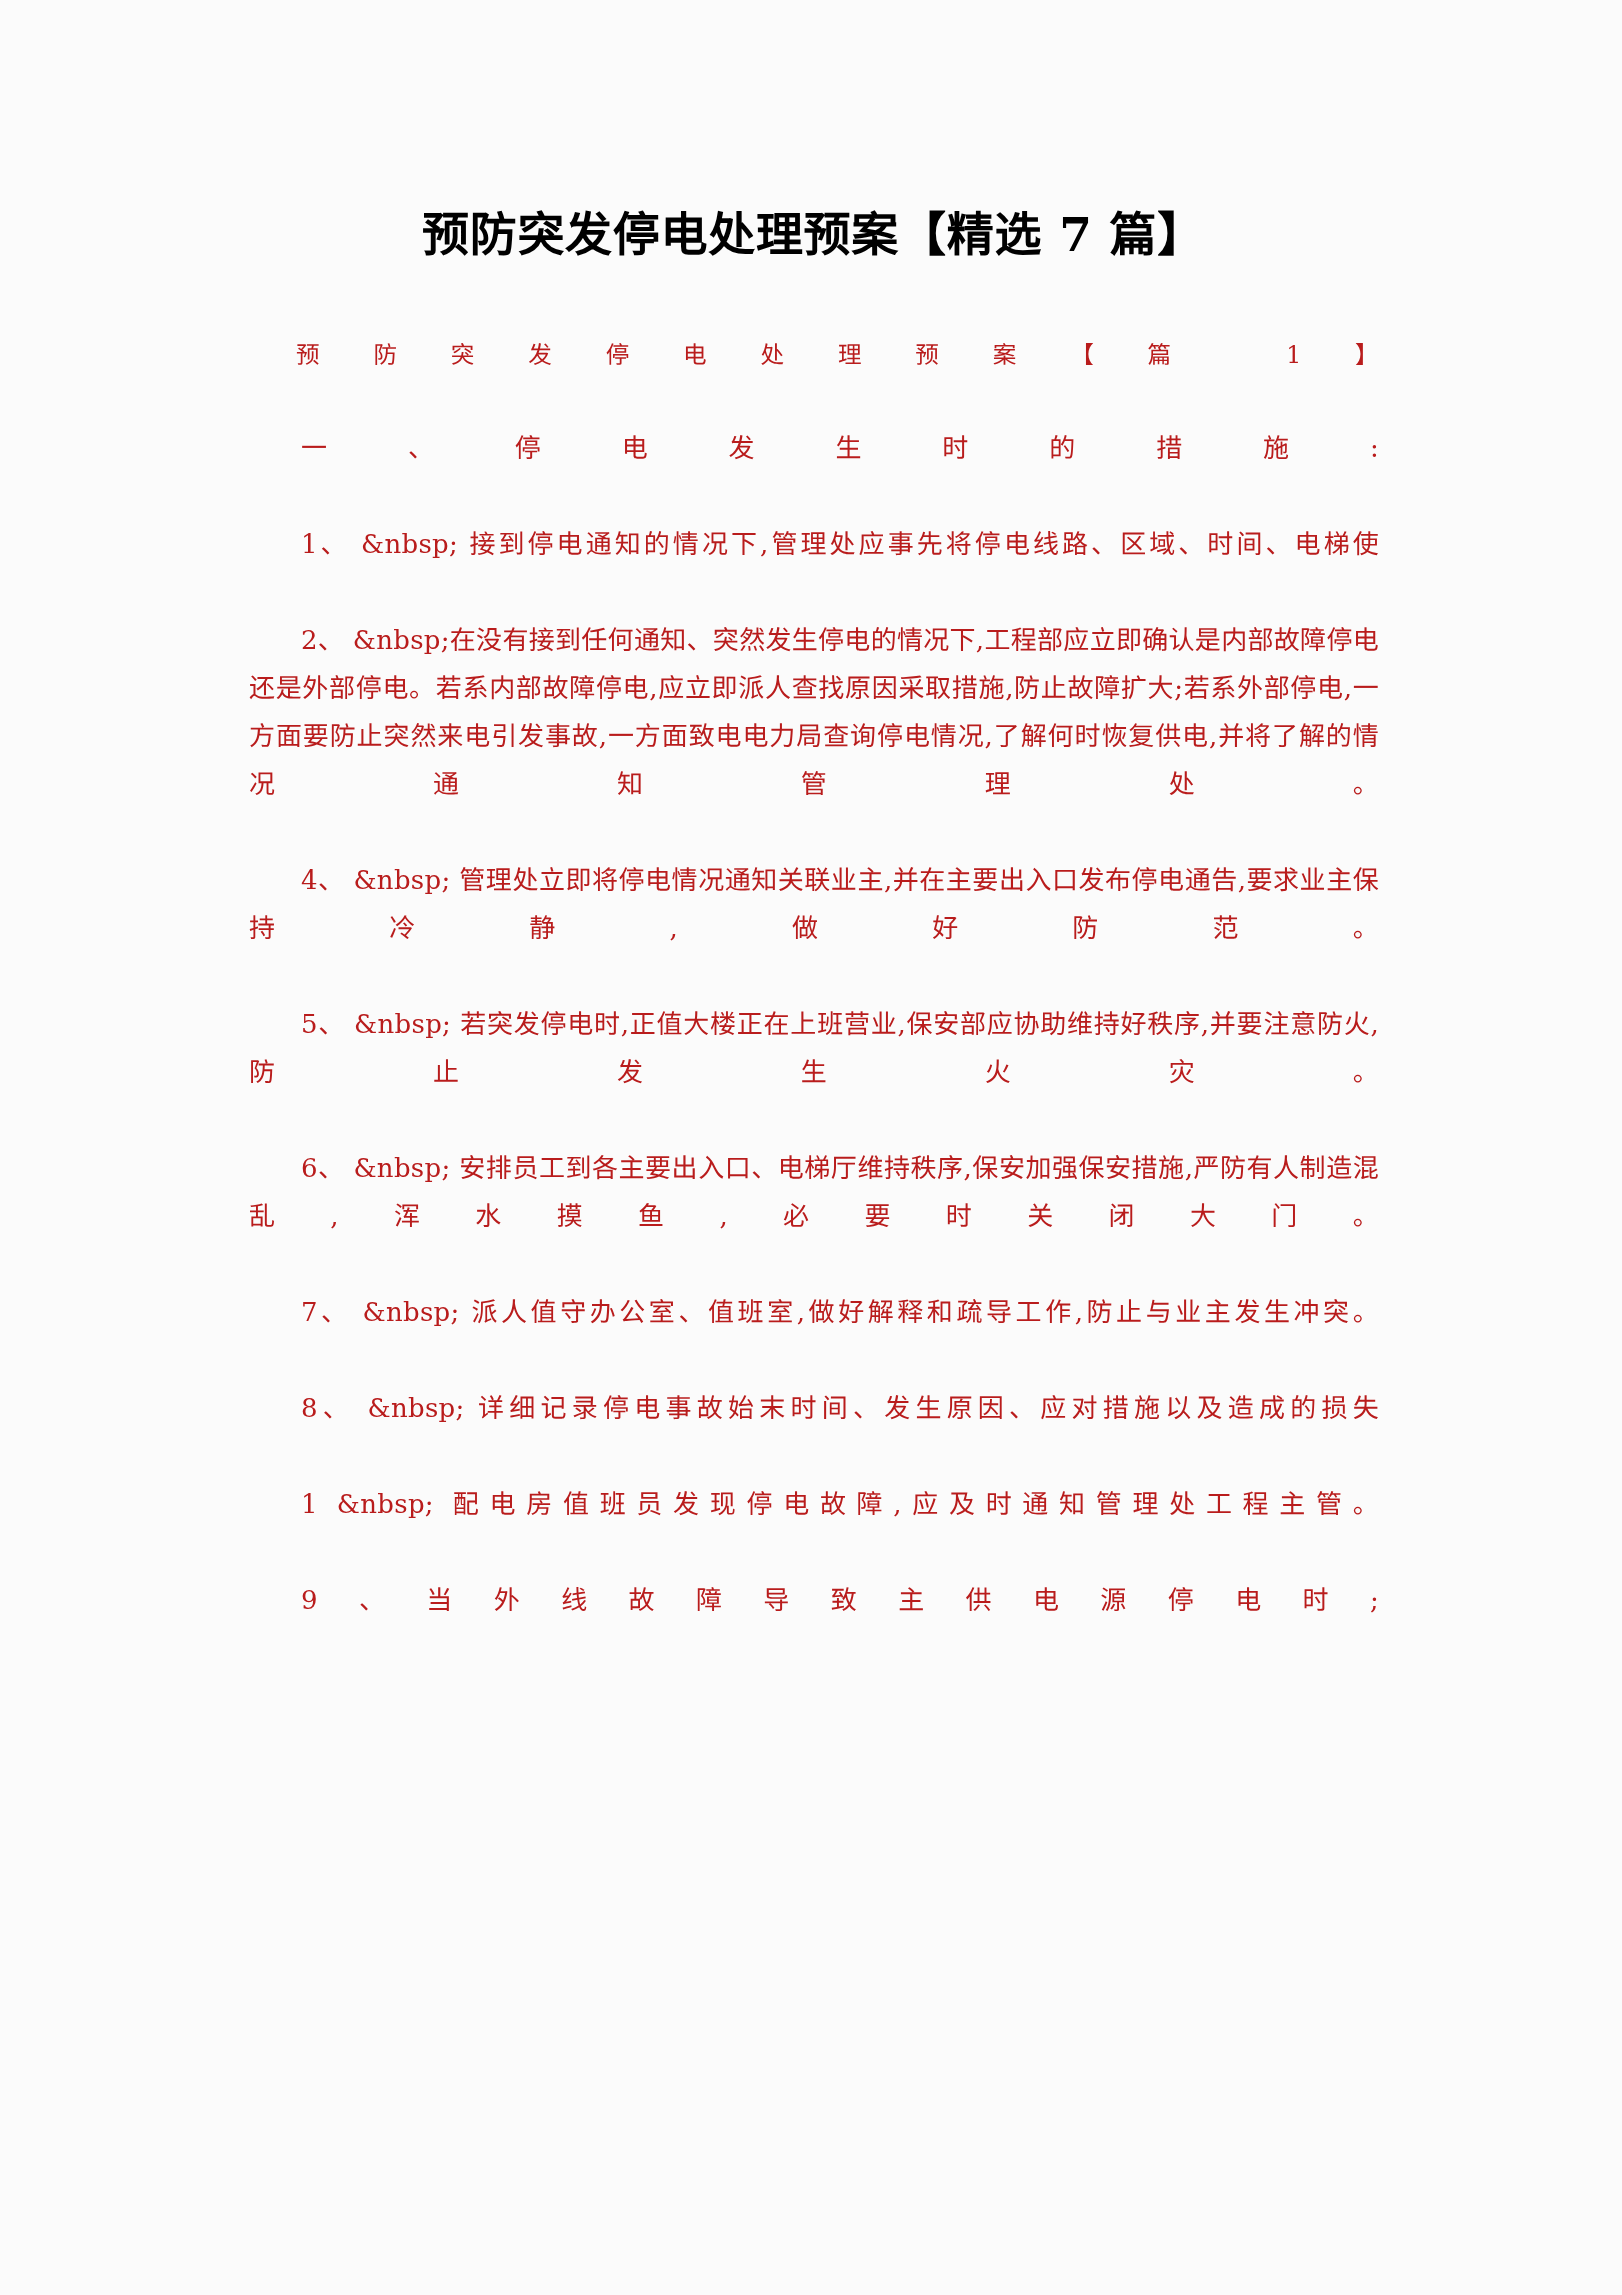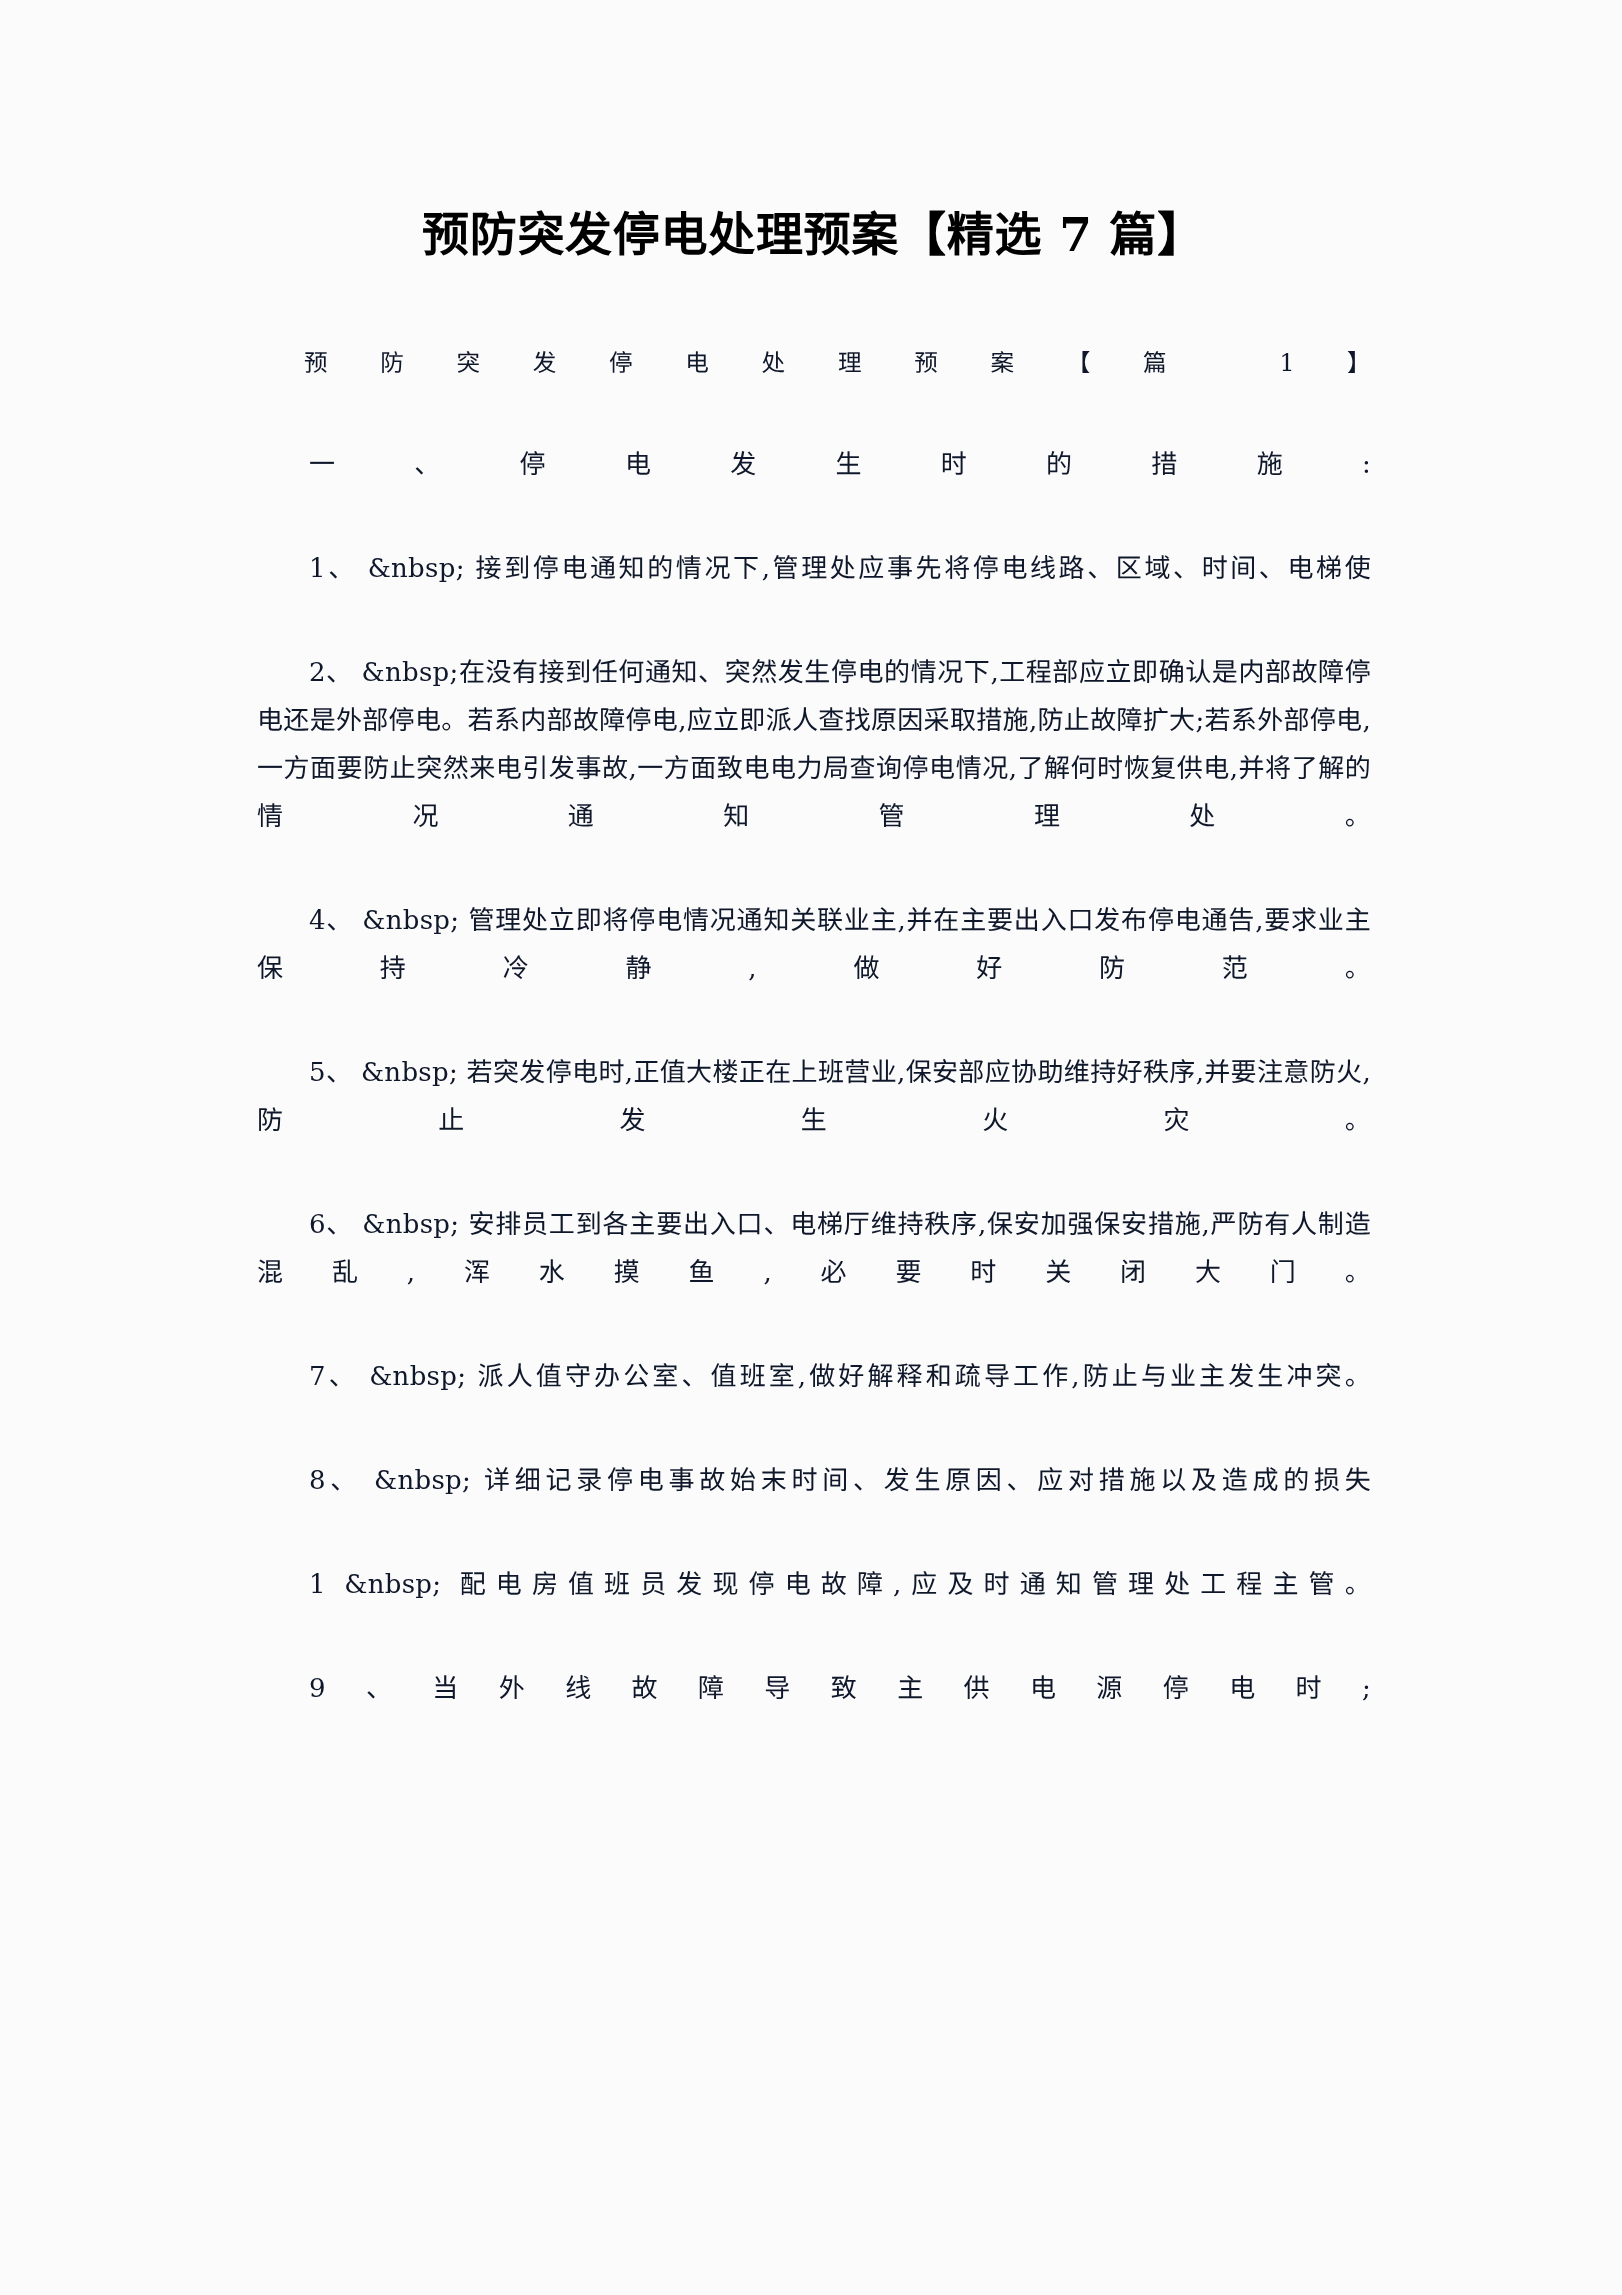--- a/index.html
+++ b/index.html
@@ -43,30 +43,30 @@
 
   
   .body-col {
     position: absolute;
     left: 249px;
     top: 332px;
     width: 1130px;
   }
 
   p.para {
-    margin: 8px;
+    margin: 0;
     padding: 0;
     font-size: 26px;
     line-height: 48px;
     text-align: justify;
     text-justify: inter-ideograph;
     text-indent: 52px;
     letter-spacing: 0.3px;
     word-break: break-all;
-    color: #0f172a;
+    color: #b91c1c;
   }
 
   
   p.para.small {
     font-size: 23.6px;
     line-height: 46px;
     text-indent: 47px;
   }
 
   

